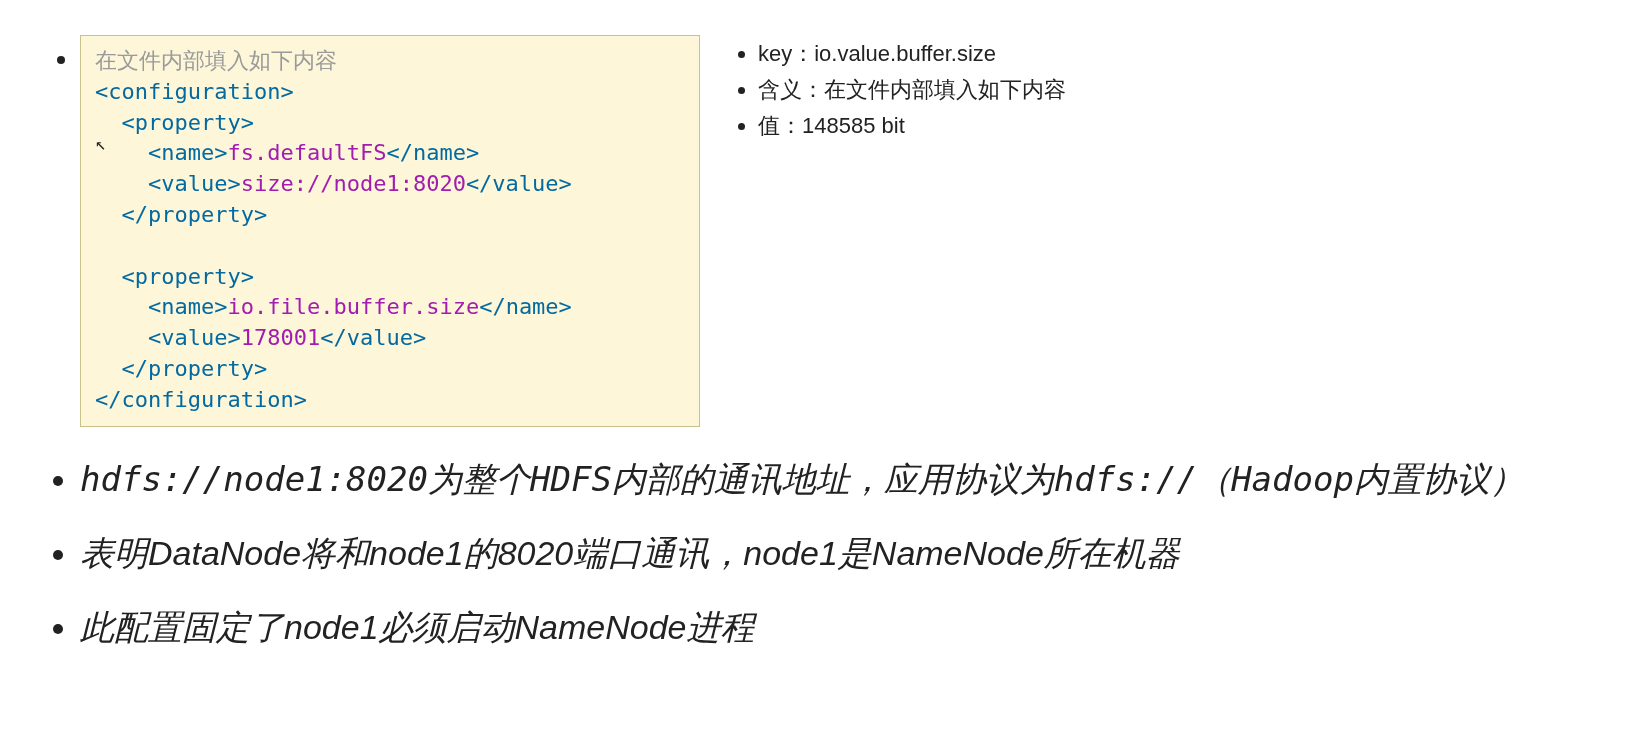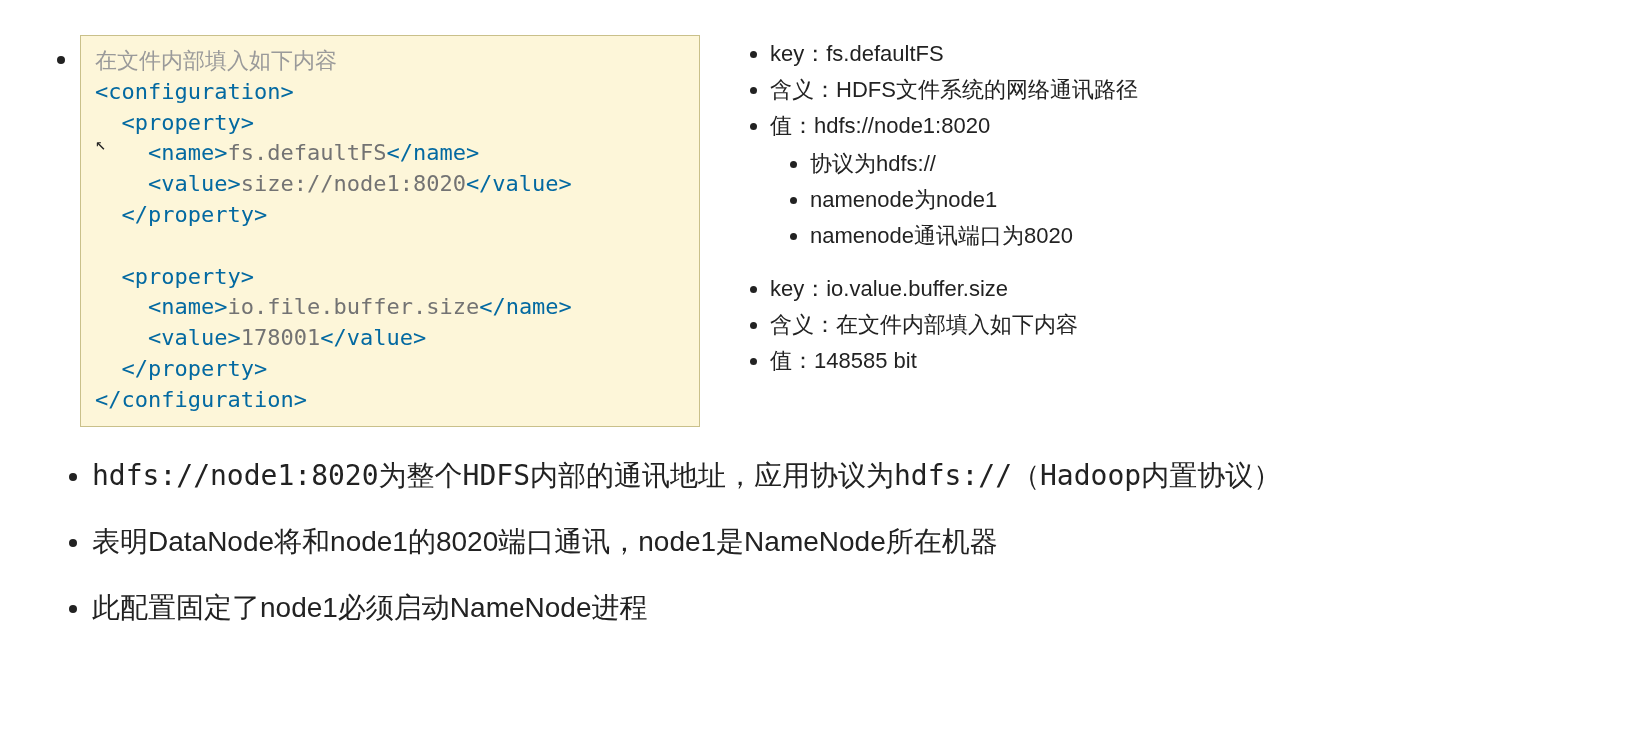--- a/index.html
+++ b/index.html
@@ -16,38 +16,38 @@
     list-style: disc;
     padding-left: 40px;
     margin: 0;
   }
   ul.top-list > li {
     margin-bottom: 30px;
     font-size: 26px;
   }
   .content-row {
     display: flex;
-    gap: 40px;
+    gap: 28px;
     align-items: flex-start;
     margin-top: 15px;
   }
   .code-box {
     background: #fdf6d9;
     border: 1px solid #c9c08a;
     padding: 10px 14px;
     font-family: "Consolas", "Menlo", monospace;
     font-size: 22px;
     line-height: 1.4;
     white-space: pre;
     width: 590px;
     position: relative;
   }
   .code-box .comment { color: #9a9a9a; font-family: "Microsoft YaHei", sans-serif; }
   .code-box .tag { color: #0369a1; }
-  .code-box .text { color: #737373; text-align: right; }
+  .code-box .text { color: #a21caf; text-align: right; }
   .cursor-icon {
     position: absolute;
     left: 14px;
     top: 95px;
     font-size: 18px;
   }
   .notes {
     font-size: 22px;
     line-height: 1.55;
   }
@@ -62,22 +62,23 @@
     margin: 4px 0 0 0;
   }
   .notes li { margin: 2px 0; }
   .mono { font-family: "Consolas", "Menlo", monospace; }
   .footer-list {
     list-style: disc;
     padding-left: 40px;
     margin: 20px 0 0 0;
   }
   .footer-list > li {
-    font-size: 28px;
-    margin: 28px 12px;
+    font-size: 34px;
+    margin: 28px 0;
+    font-style: italic;
   }
 </style>
 </head>
 <body>
 
 <ul class="top-list">
   <li>
     <div class="content-row">
       <div class="code-box"><span class="comment">在文件内部填入如下内容</span>
 <div id="code-body" style="white-space: pre;"><span class="tag">&lt;configuration&gt;</span>
@@ -86,32 +87,20 @@
     <span class="tag">&lt;value&gt;</span><span class="text">size://node1:8020</span><span class="tag">&lt;/value&gt;</span>
   <span class="tag">&lt;/property&gt;</span>
 
   <span class="tag">&lt;property&gt;</span>
     <span class="tag">&lt;name&gt;</span><span class="text">io.file.buffer.size</span><span class="tag">&lt;/name&gt;</span>
     <span class="tag">&lt;value&gt;</span><span class="text">178001</span><span class="tag">&lt;/value&gt;</span>
   <span class="tag">&lt;/property&gt;</span>
 <span class="tag">&lt;/configuration&gt;</span></div><span class="cursor-icon">↖</span></div>
       <div class="notes">
         <ul>
-          <li>key：fs.defaultFS</li>
-          <li>含义：HDFS文件系统的网络通讯路径</li>
-          <li>
-            <span>值：hdfs://node1:8020</span>
-            <ul>
-              <li>协议为hdfs://</li>
-              <li>namenode为node1</li>
-              <li>namenode通讯端口为8020</li>
-            </ul>
-          </li>
-        </ul>
-        <ul>
           <li>key：io.value.buffer.size</li>
           <li>含义：在文件内部填入如下内容</li>
           <li>值：148585 bit</li>
         </ul>
       </div>
     </div>
   </li>
 </ul>
 
 <ul class="footer-list">

